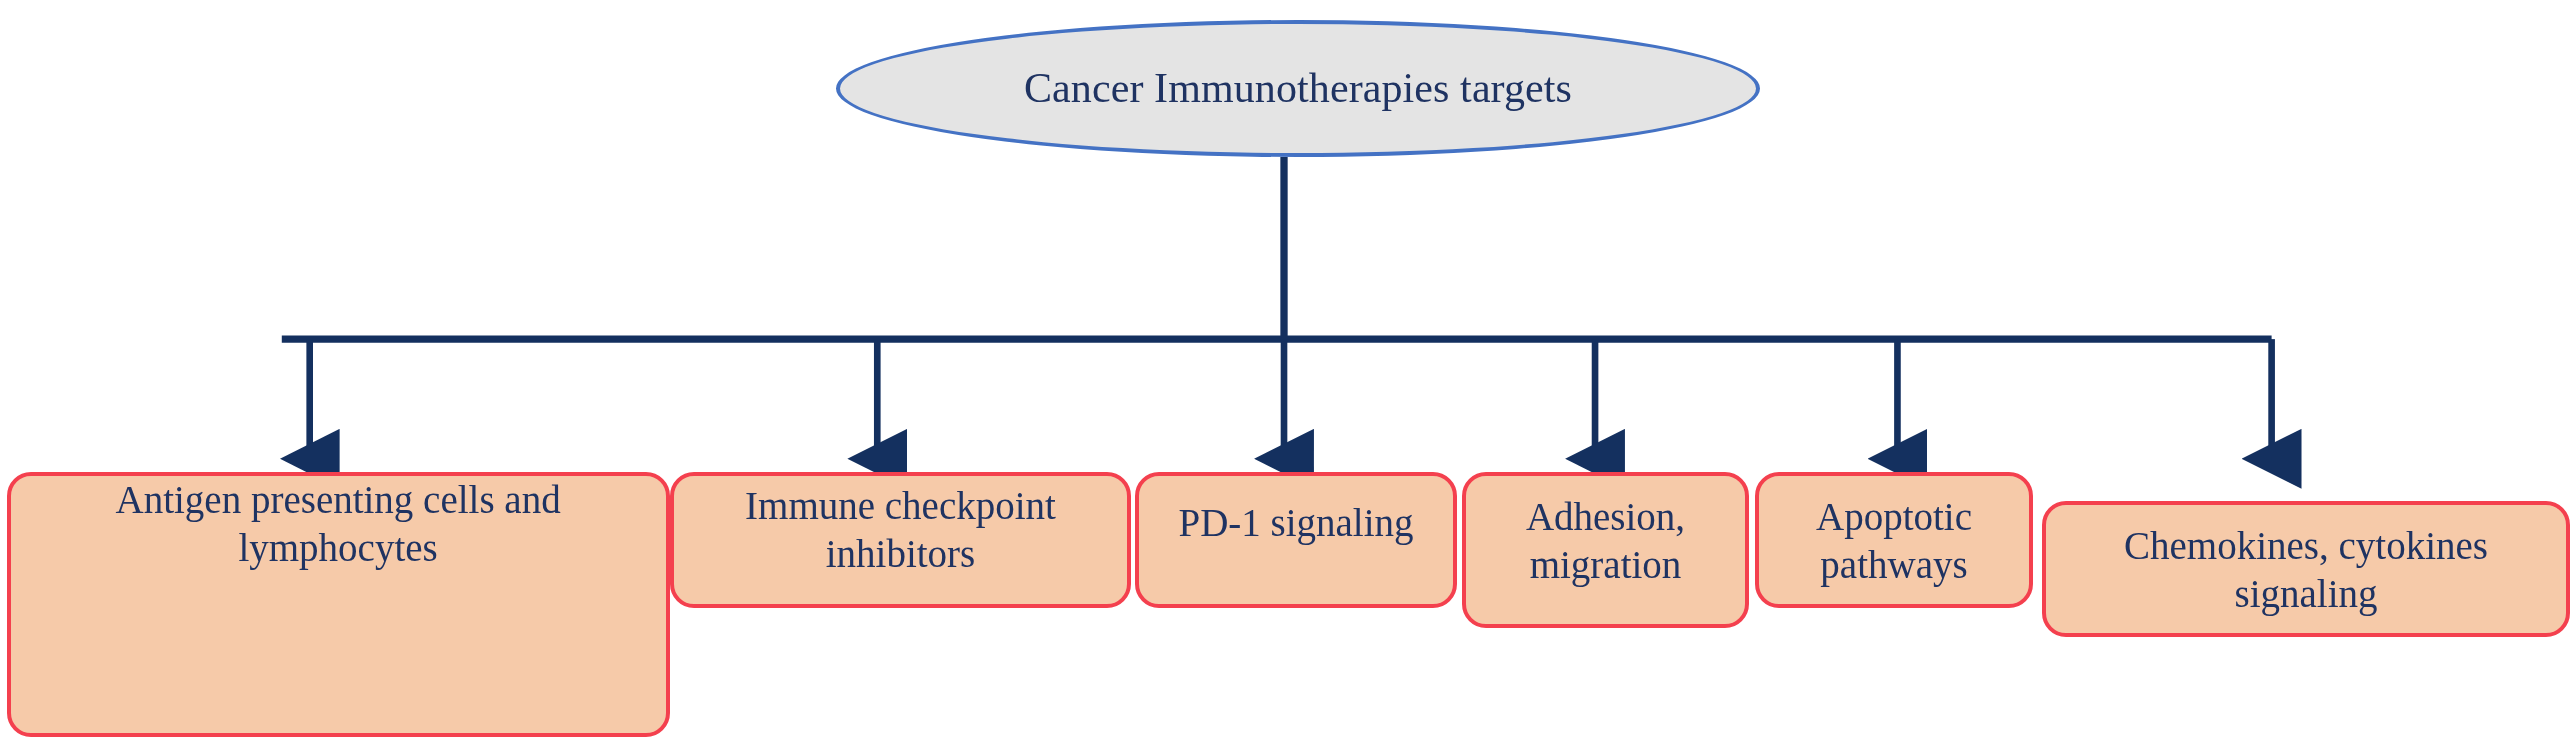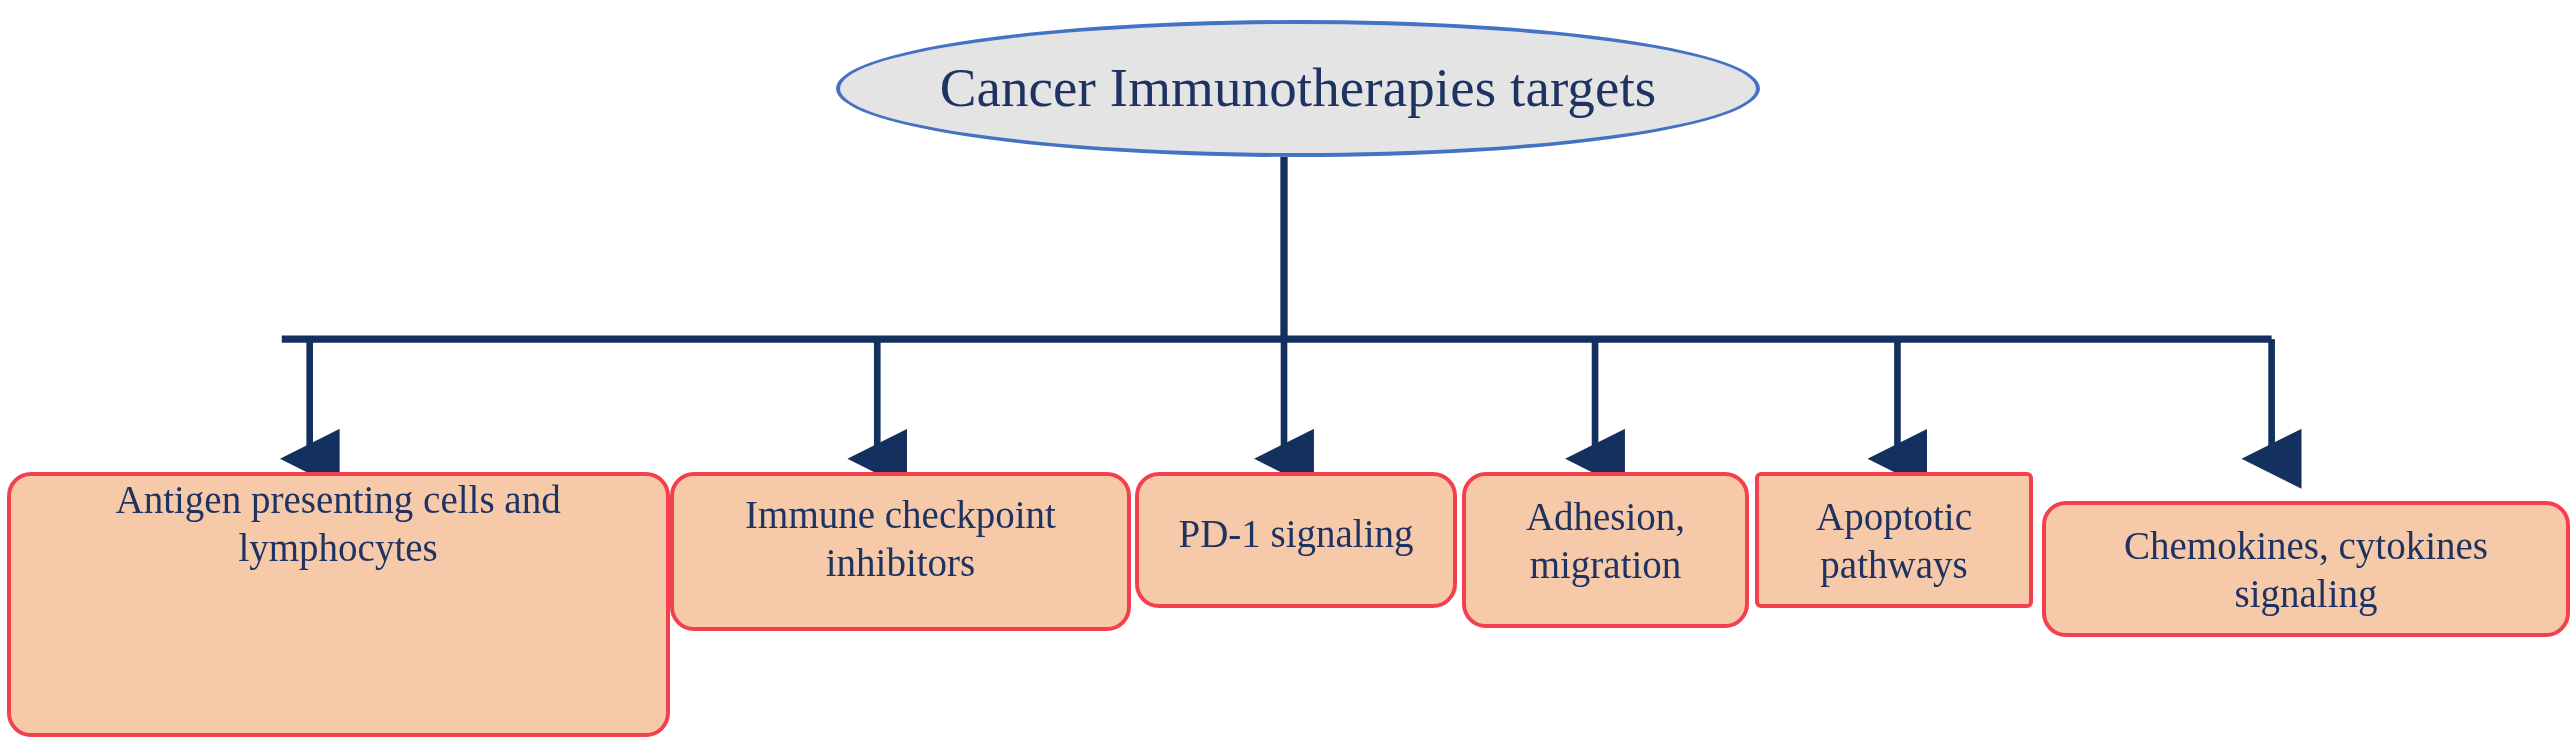--- a/index.html
+++ b/index.html
@@ -34,21 +34,21 @@
     box-sizing: border-box;
     background: #E4E4E4;
     border: 4.7px solid #4472C4;
     border-radius: 50% / 50%;
     display: flex;
     align-items: center;
     justify-content: center;
     text-align: center;
   }
   .root-label {
-    font-size: 55px;
+    font-size: 42px;
     color: #1F3362;
     line-height: 1.1;
     letter-spacing: 0.1px;
     padding: 0 26.6px;
   }
   .leaf-node {
     position: absolute;
     box-sizing: border-box;
     background: #F6CAA9;
     border: 4px solid #F4404E;
@@ -93,33 +93,33 @@
   </svg>
 
   <div class="root-node">
     <span class="root-label">Cancer Immunotherapies targets</span>
   </div>
 
   <div class="leaf-node tall" style="left:6.6px; top:472px; width:663px; height:265px; ">
     <span class="leaf-label">Antigen presenting cells and lymphocytes</span>
   </div>
 
-  <div class="leaf-node" style="left:670px; top:472px; width:461px; height:159px; padding-top:15px;">
+  <div class="leaf-node" style="left:670px; top:472px; width:461px; height:136px; padding-top:6px;">
     <span class="leaf-label">Immune checkpoint inhibitors</span>
   </div>
 
-  <div class="leaf-node" style="left:1135px; top:472px; width:322px; height:136px; padding-top:34px;">
+  <div class="leaf-node" style="left:1135px; top:472px; width:322px; height:136px; padding-top:23px;">
     <span class="leaf-label">PD-1 signaling</span>
   </div>
 
   <div class="leaf-node" style="left:1462px; top:472px; width:287px; height:156px; padding-top:17.3px;">
     <span class="leaf-label">Adhesion, migration</span>
   </div>
 
-  <div class="leaf-node" style="left:1755px; top:472px; width:278px; height:136px; padding-top:17.3px;border-radius:6px;">
+  <div class="leaf-node" style="left:1755px; top:472px; width:278px; height:136px; padding-top:17.3px;">
     <span class="leaf-label">Apoptotic pathways</span>
   </div>
 
   <div class="leaf-node" style="left:2042px; top:472px; width:528px; height:136px; padding-top:17.3px;margin-top:29px;">
     <span class="leaf-label">Chemokines, cytokines signaling</span>
   </div>
 
 </div>
 
 

